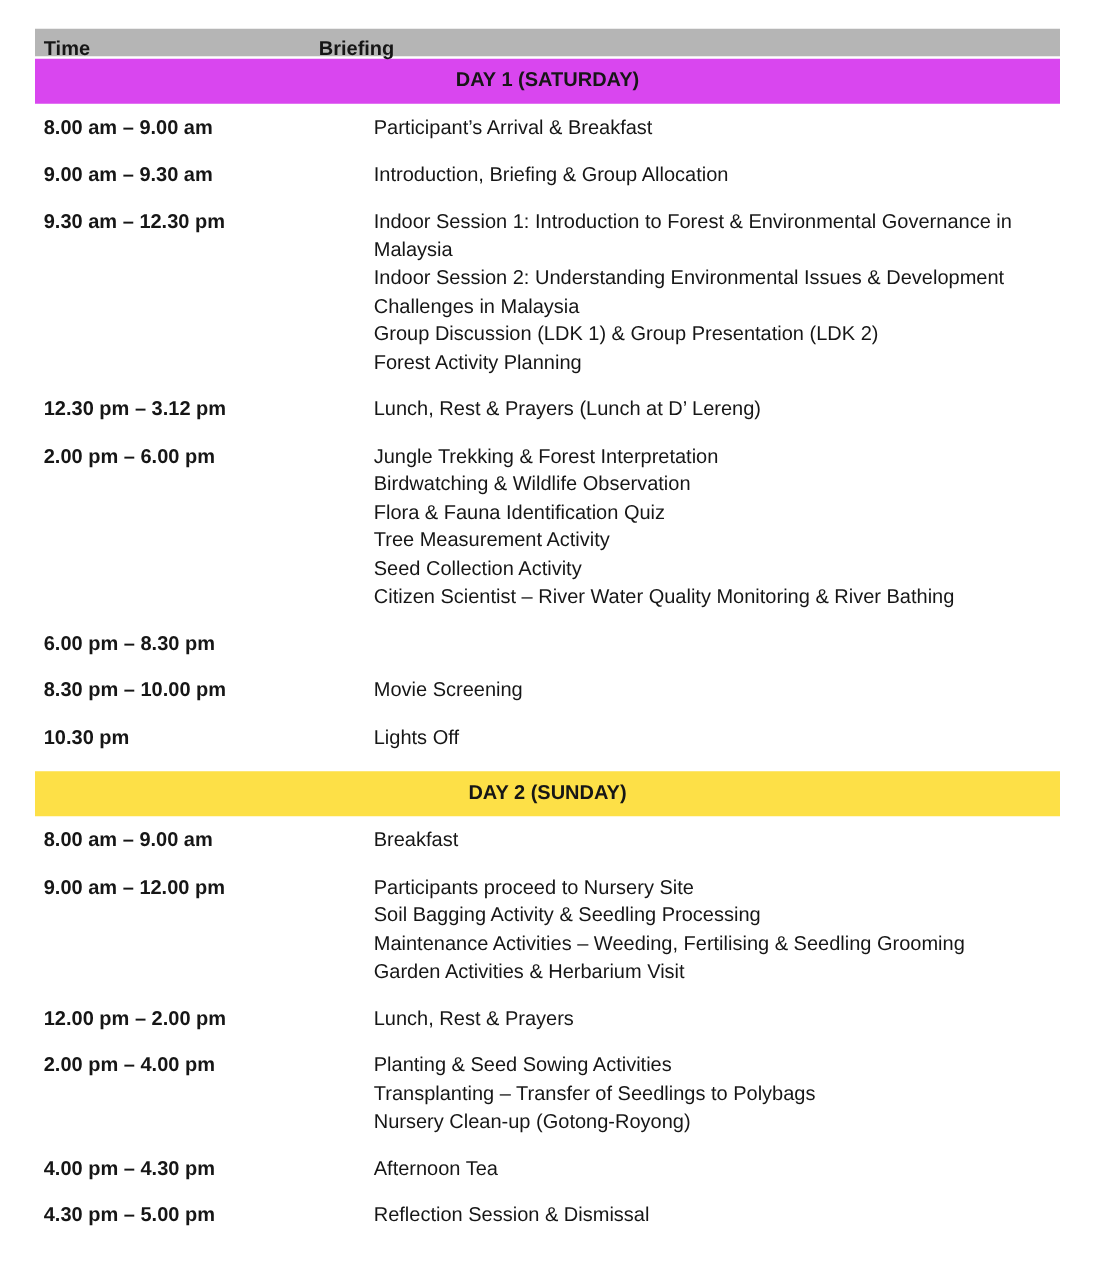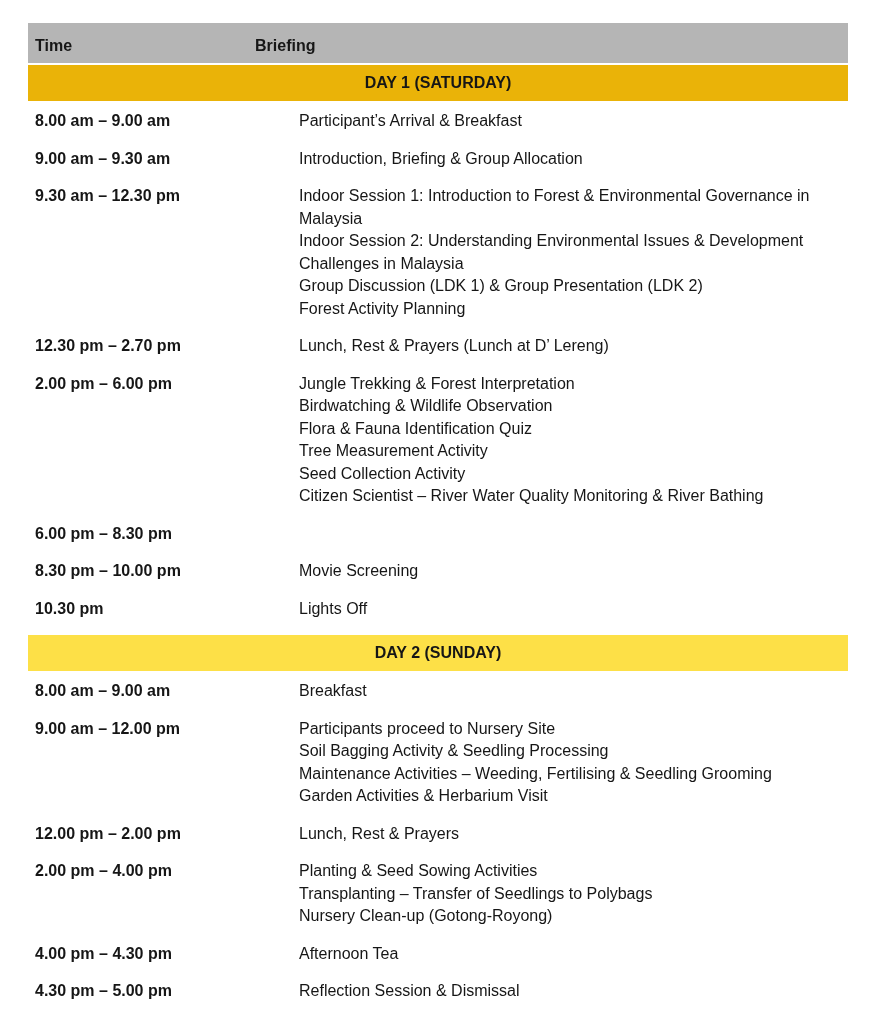--- a/index.html
+++ b/index.html
@@ -17,22 +17,22 @@
     overflow: hidden;
   }
   .doc {
     position: absolute;
     left: 28px;
     top: 23px;
     width: 820px;
   }
   .header-row {
     display: flex;
-    align-items: flex-end;
-    height: 40px;
+    align-items: flex-start;
+    height: 22px;
     font-weight: 700;
     margin-bottom: 2px;
   }
   .cell {
     box-sizing: border-box;
   }
   .cell.time {
     flex: none;
     width: 227px;
     padding-left: 7px;
@@ -68,21 +68,21 @@
 </head>
 <body style="color: rgb(22, 22, 22);">
 
 <div class="doc">
   <div class="header-row" id="header-row" style="background: rgb(181, 181, 181);">
     <div class="cell time">Time</div>
     <div class="cell activity">Briefing</div>
   </div>
   <div id="days">
   <section>
-    <div class="day-band" style="background: #eab308;">DAY 1 (SATURDAY)</div>
+    <div class="day-band" style="background: #d946ef;">DAY 1 (SATURDAY)</div>
     <div class="rows">
   <div class="row">
     <div class="cell time">8.00 am – 9.00 am</div>
     <div class="cell activity">
               <div class="line">Participant’s Arrival &amp; Breakfast</div>
             </div>
   </div>
 
   <div class="row">
     <div class="cell time">9.00 am – 9.30 am</div>
@@ -97,21 +97,21 @@
               <div class="line">Indoor Session 1: Introduction to Forest &amp; Environmental Governance in</div>
               <div class="line">Malaysia</div>
               <div class="line">Indoor Session 2: Understanding Environmental Issues &amp; Development</div>
               <div class="line">Challenges in Malaysia</div>
               <div class="line">Group Discussion (LDK 1) &amp; Group Presentation (LDK 2)</div>
               <div class="line">Forest Activity Planning</div>
             </div>
   </div>
 
   <div class="row">
-    <div class="cell time">12.30 pm – 2.70 pm</div>
+    <div class="cell time">12.30 pm – 3.12 pm</div>
     <div class="cell activity">
               <div class="line">Lunch, Rest &amp; Prayers (Lunch at D’ Lereng)</div>
             </div>
   </div>
 
   <div class="row">
     <div class="cell time">2.00 pm – 6.00 pm</div>
     <div class="cell activity">
               <div class="line">Jungle Trekking &amp; Forest Interpretation</div>
               <div class="line">Birdwatching &amp; Wildlife Observation</div>

